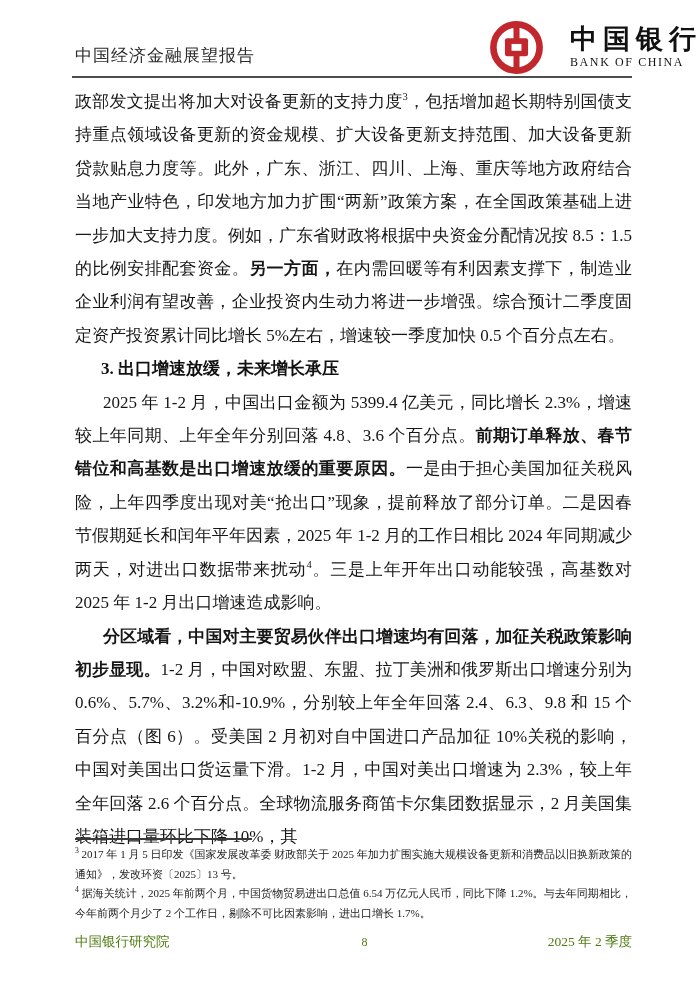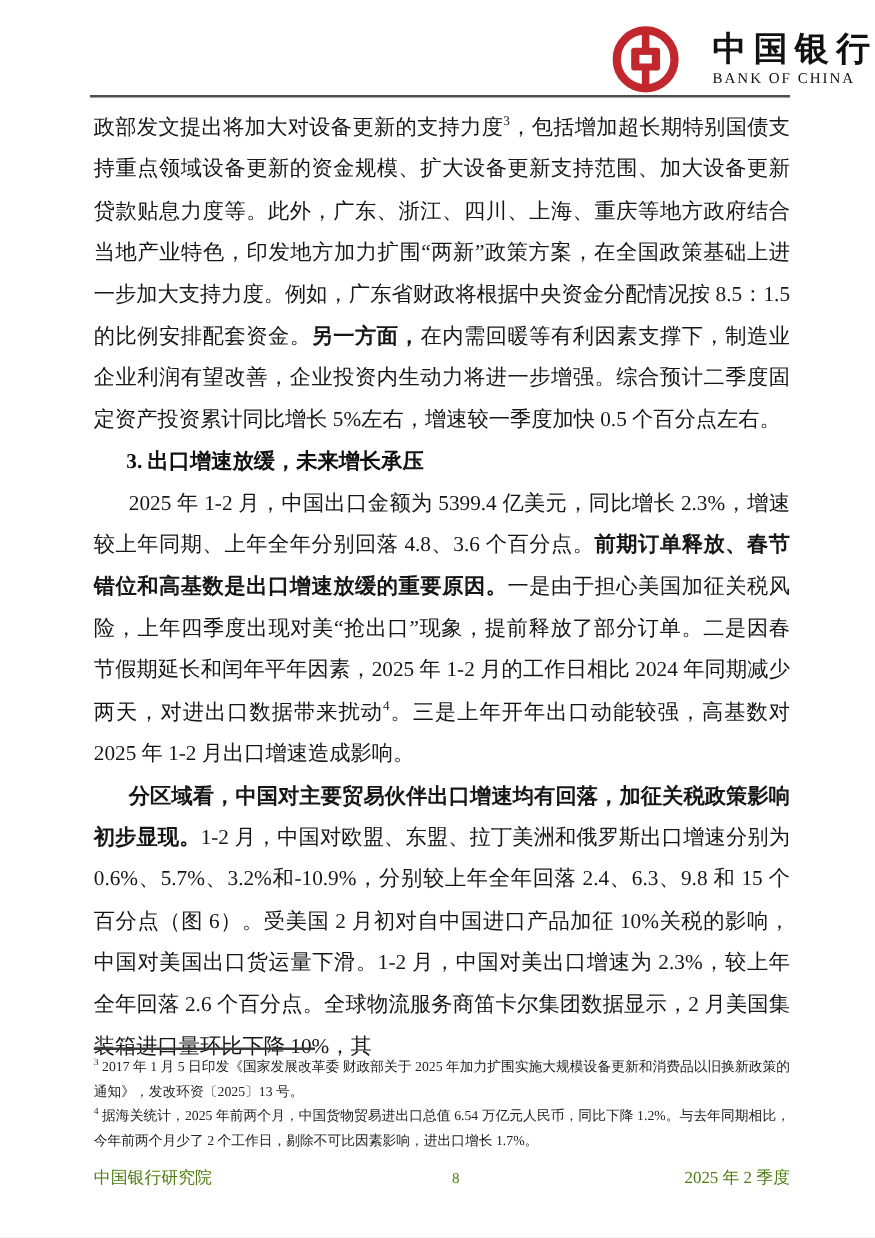--- a/index.html
+++ b/index.html
@@ -65,20 +65,21 @@
     display:flex;justify-content:space-between;align-items:baseline;
     font-size:13.5px;color:#4d7c0f;
   }
   .footer .pageno{font-size:12px;transform:translateX(6px);}
 </style>
 </head>
 <body>
 
 <div class="page">
 
+  <div class="header-title">中国经济金融展望报告</div>
 
   <div class="logo">
     <span class="emblem">
       <svg viewBox="0 0 100 100" width="55" height="55" aria-hidden="true">
         <circle cx="50" cy="50" r="42" fill="none" stroke="currentColor" stroke-width="12"></circle>
         <rect x="44.5" y="5" width="11" height="90" fill="currentColor"></rect>
         <rect x="29" y="33" width="42" height="33" rx="4" fill="currentColor"></rect>
         <rect x="41" y="43.5" width="18" height="12.5" fill="#ffffff"></rect>
       </svg>
     </span>

